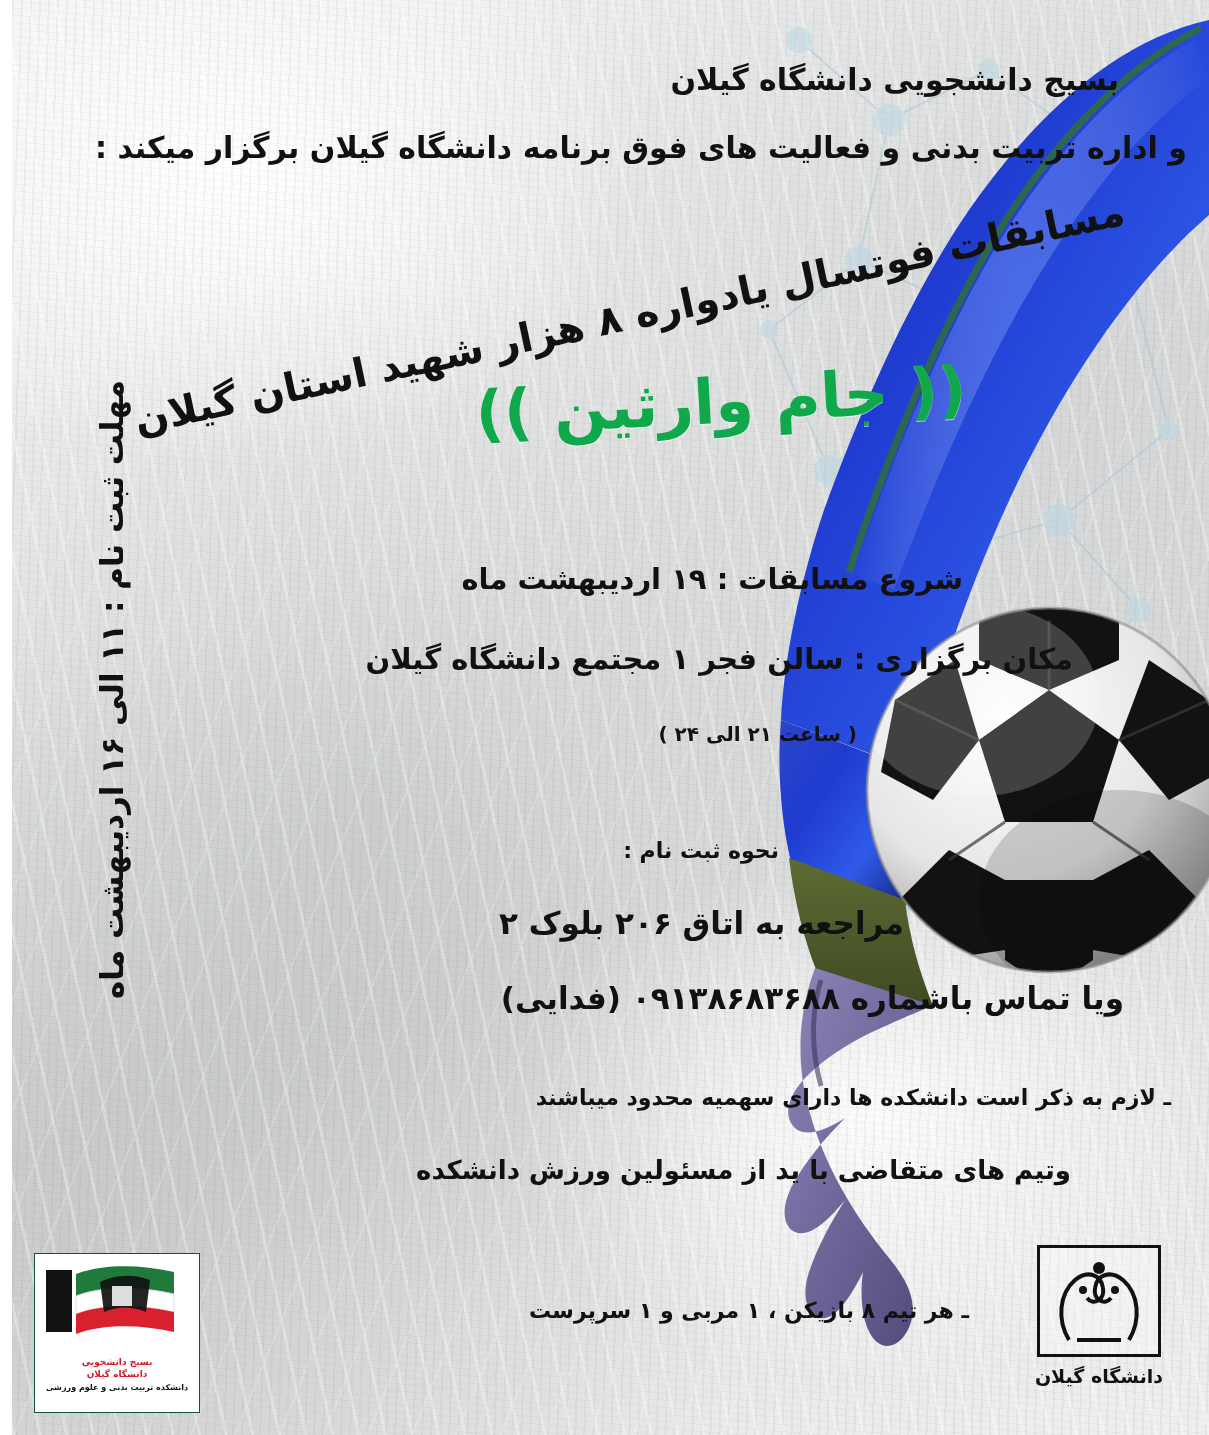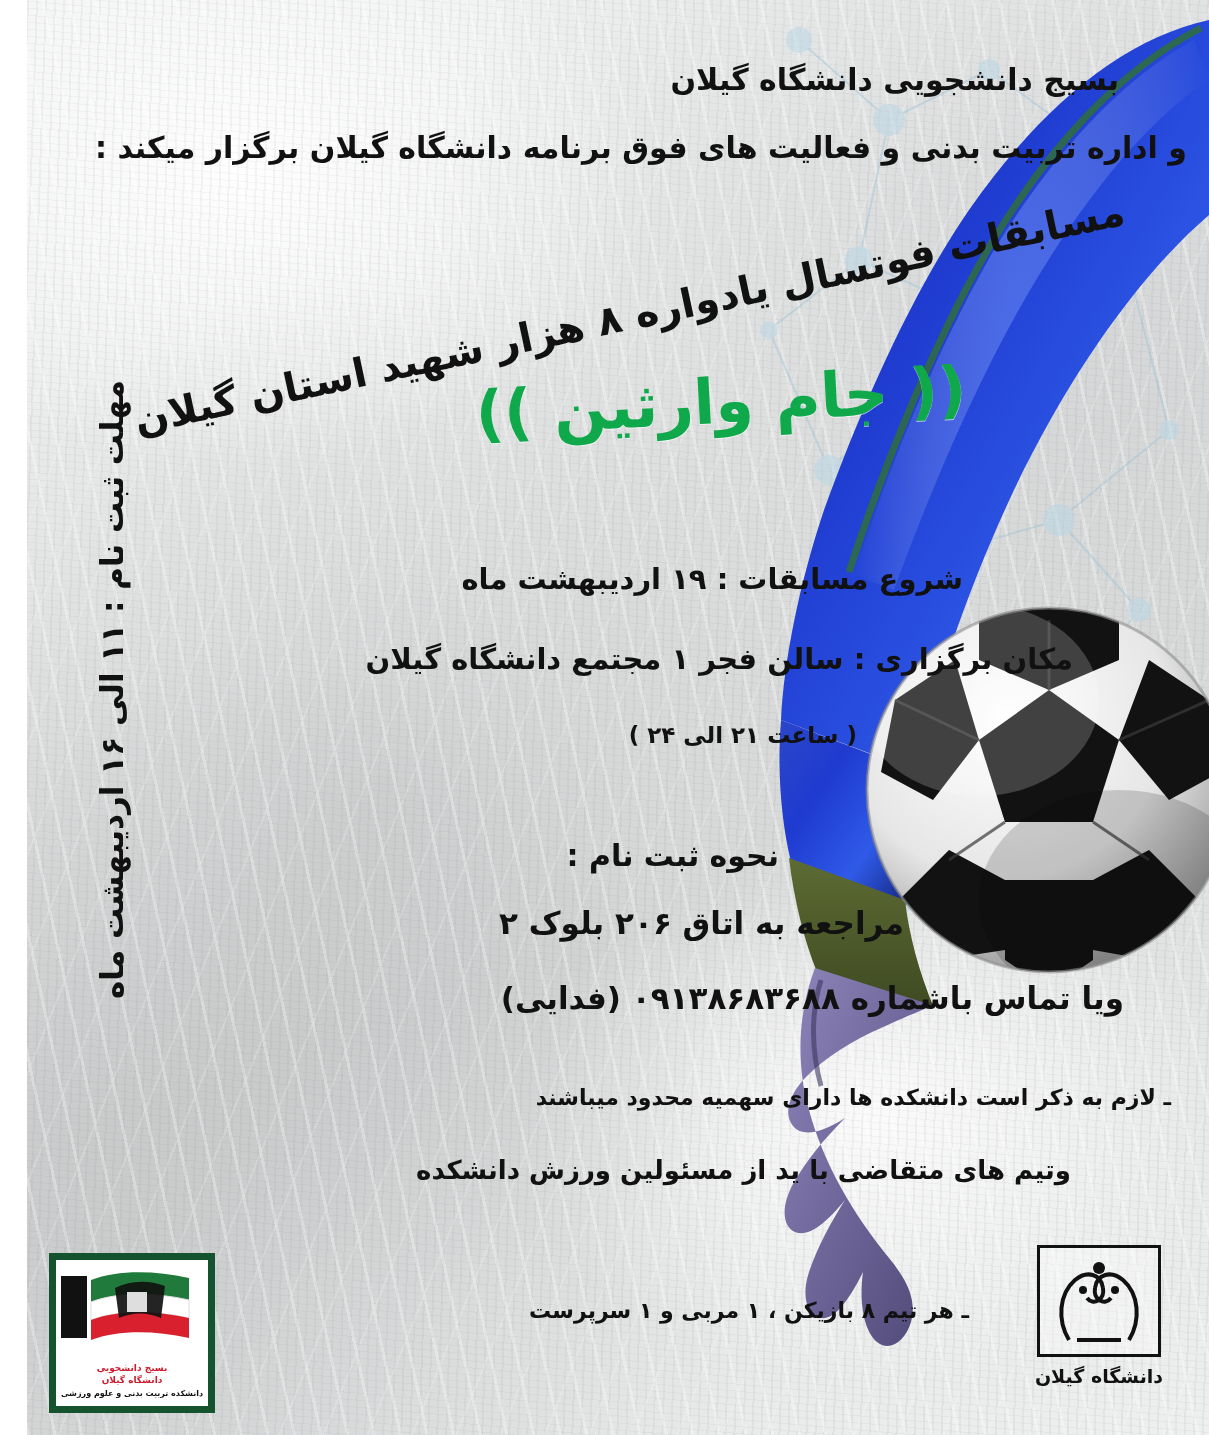--- a/index.html
+++ b/index.html
@@ -9,20 +9,21 @@
   body {
     font-family: "DejaVu Sans", "Liberation Sans", sans-serif;
     background: #ffffff;
   }
   .poster {
     position: relative;
     width: 1182px;
     height: 1435px;
     overflow: hidden;
     background: #e9eaea;
+    padding-left: 15px;
   }
 
   
   .bg-base {
     position: absolute;
     inset: 0;
     background:
       radial-gradient(ellipse 600px 420px at 18% 12%, rgba(255,255,255,0.95) 0%, rgba(255,255,255,0.0) 70%),
       radial-gradient(ellipse 520px 380px at 72% 78%, rgba(255,255,255,0.85) 0%, rgba(255,255,255,0.0) 70%),
       linear-gradient(160deg, #f2f3f3 0%, #e4e5e5 40%, #dcdddd 62%, #eeefef 100%);
@@ -115,40 +116,40 @@
     font-size: 31px;
     font-weight: bold;
     color: #111;
     white-space: nowrap;
     transform: rotate(-90deg);
     transform-origin: right top;
   }
 
   .line-start { top: 562px; right: 246px; font-size: 29px; }
   .line-place { top: 642px; right: 136px; font-size: 29px; }
-  .line-time  { top: 722px; right: 352px; font-size: 23px; }
-
-  .line-how   { top: 838px; right: 430px; font-size: 30px; margin-left: 47px; }
+  .line-time  { top: 722px; right: 352px; font-size: 20px; }
+
+  .line-how   { top: 838px; right: 430px; font-size: 22px; margin-left: 47px; }
   .line-room  { top: 905px; right: 305px; font-size: 31px; }
   .line-phone { top: 980px; right: 85px;  font-size: 31px; }
 
   .note1 { top: 1085px; right: 38px;  font-size: 22px; }
   .note2 { top: 1155px; right: 138px; font-size: 26px; }
   .note3 { top: 1240px; right: 235px; font-size: 22px; }
   .note4 { top: 1298px; right: 240px; font-size: 22px; }
 
   
   .logo-basij {
     position: absolute;
     left: 22px;
     bottom: 22px;
     width: 166px;
     height: 160px;
     background: #ffffff;
-    border: 7px solid #14532d;
+    border: 1px solid #14532d;
     display: flex;
     flex-direction: column;
     align-items: center;
     justify-content: flex-start;
     padding-top: 6px;
     box-sizing: border-box;
   }
   .logo-basij .flagwrap { width: 150px; height: 92px; }
   .logo-basij .cap1 {
     font-size: 9px;

